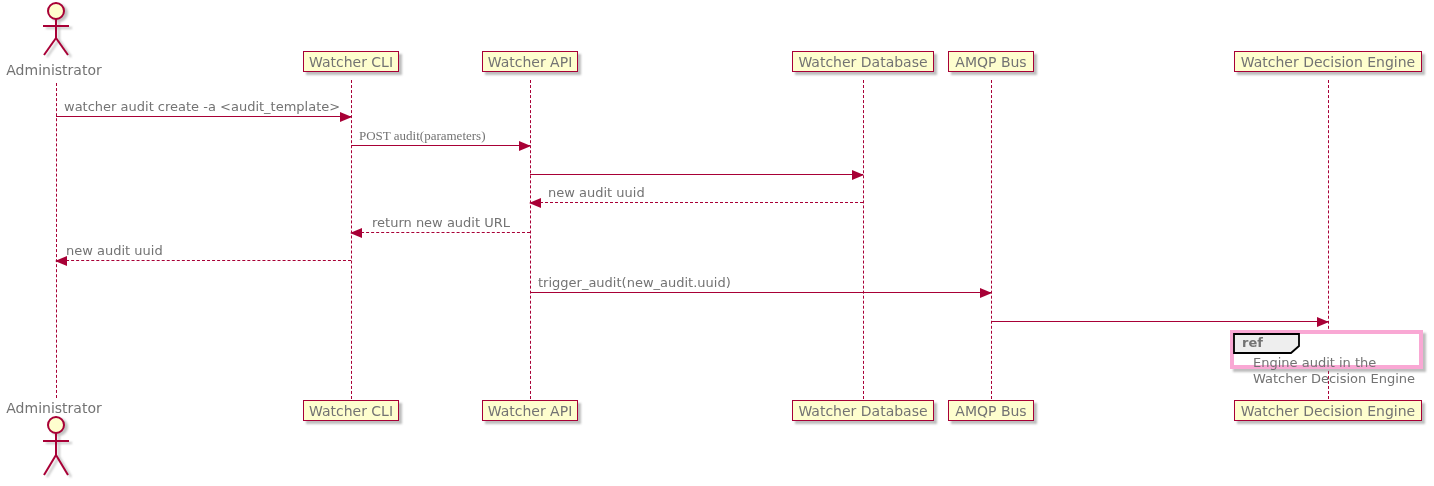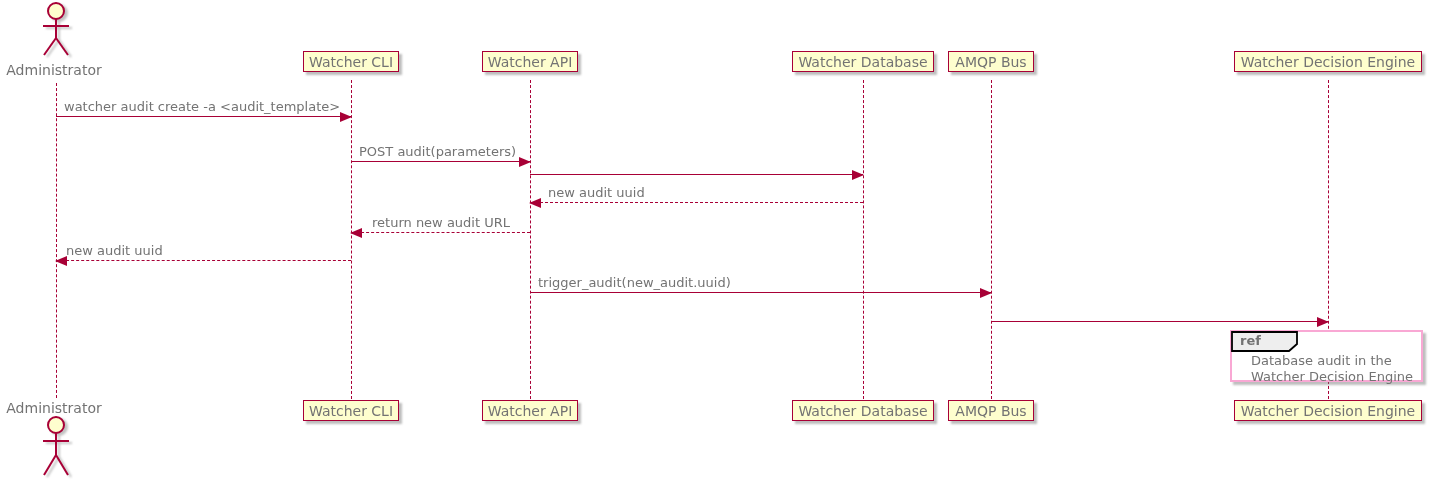--- a/index.html
+++ b/index.html
@@ -22,22 +22,22 @@
   .message{position:absolute;height:18px;}
   .msg-label{position:absolute;bottom:3px;font-size:13px;white-space:nowrap;line-height:14px;text-align:right;}
   .msg-line{position:absolute;left:0;right:0;bottom:0;height:0;}
   .msg-line.solid{border-top:1px solid #A80036;}
   .msg-line.dashed{border-top:1px dashed #A80036;}
   .arrowhead{position:absolute;bottom:-5px;width:0;height:0;border-top:5px solid transparent;border-bottom:5px solid transparent;}
   .arrowhead.right{right:-1px;border-left:12px solid #A80036;}
   .arrowhead.left{left:-1px;border-right:12px solid #A80036;}
   
   .ref-box{
-    position:absolute;left:1230px;top:330px;width:193px;height:52px;background:#ffffff;
-    border:2px solid #f9a8d4;box-sizing:border-box;box-shadow:3px 3px 2px rgba(110,110,110,0.45);
+    position:absolute;left:1230px;top:330px;width:193px;height:39px;background:#ffffff;
+    border:4px solid #f9a8d4;box-sizing:border-box;box-shadow:3px 3px 2px rgba(110,110,110,0.45);
   }
   .ref-header{position:absolute;left:-1px;top:-1px;width:68px;height:21px;}
   .ref-keyword{position:absolute;left:9px;top:2px;font-size:13px;font-weight:bold;}
   .ref-body{position:absolute;left:19px;top:21px;font-size:13px;line-height:16px;white-space:nowrap;}
 </style>
 </head>
 <body>
 
 <div class="canvas">
 
@@ -62,21 +62,21 @@
   <div class="lifeline" style="left:862.5px;top:80px;height:319px;"></div>
   <div class="lifeline" style="left:990.5px;top:80px;height:319px;"></div>
   <div class="lifeline" style="left:1327.5px;top:80px;height:319px;"></div>
 
   <div class="message" style="left:56px;top:99px;width:295px;">
     <div class="msg-label" style="left:8px;">watcher audit create -a &lt;audit_template&gt;</div>
     <div class="msg-line solid"></div>
     <div class="arrowhead right"></div>
   </div>
 
-  <div class="message" style="left:351px;top:144px;width:179px;">
+  <div class="message" style="left:351px;top:128px;width:179px;font-family:Liberation Serif, serif;">
     <div class="msg-label" style="left:8px;">POST audit(parameters)</div>
     <div class="msg-line solid"></div>
     <div class="arrowhead right"></div>
   </div>
 
   <div class="message" style="left:530px;top:157px;width:333px;">
     <div class="msg-line solid"></div>
     <div class="arrowhead right"></div>
   </div>
 
@@ -110,21 +110,21 @@
   </div>
 
   <div class="ref-box">
     <div class="ref-header">
       <svg width="68" height="21" viewBox="0 0 68 21">
         <polygon points="1,1 66,1 66,13 58,20 1,20" fill="#EEEEEE" stroke="#000000" stroke-width="1.8"></polygon>
       </svg>
       <span class="ref-keyword">ref</span>
     </div>
     <div class="ref-body">
-      <div>Database audit in the</div>
+      <div>Engine audit in the</div>
       <div>Watcher Decision Engine</div>
     </div>
   </div>
 
   <div class="pbox" style="left:303px;top:400px;width:96px;">Watcher CLI</div>
   <div class="pbox" style="left:482px;top:400px;width:96px;">Watcher API</div>
   <div class="pbox" style="left:792px;top:400px;width:142px;">Watcher Database</div>
   <div class="pbox" style="left:948px;top:400px;width:86px;">AMQP Bus</div>
   <div class="pbox" style="left:1234px;top:400px;width:188px;">Watcher Decision Engine</div>
 

